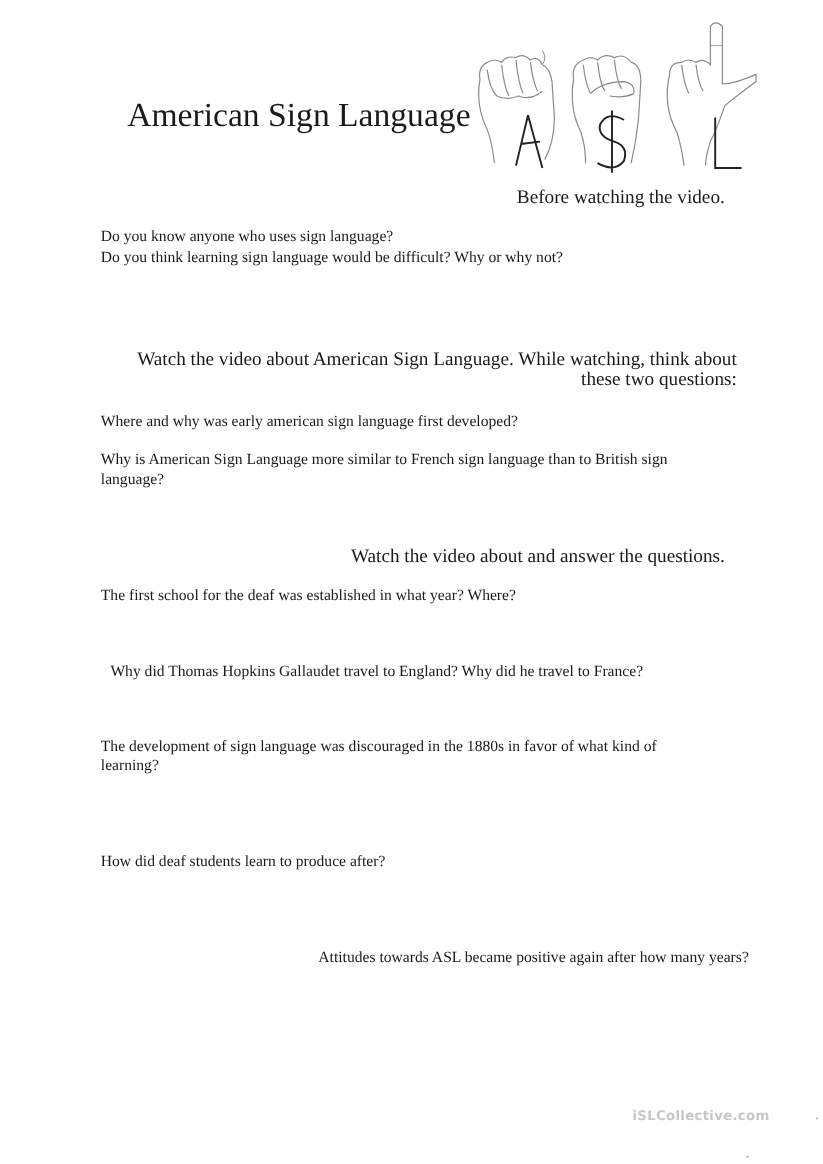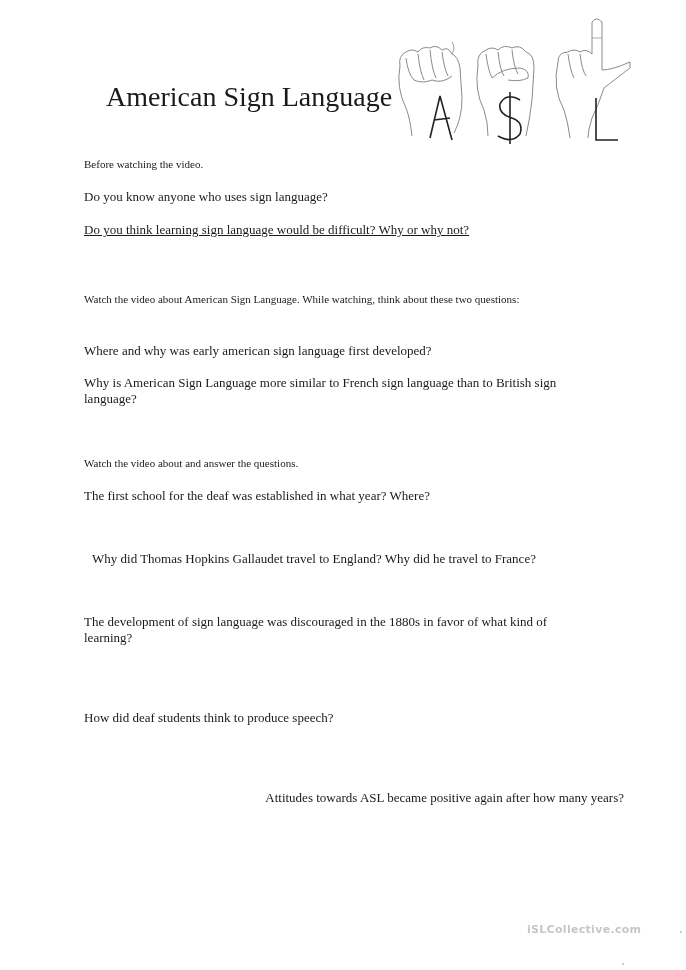--- a/index.html
+++ b/index.html
@@ -17,22 +17,23 @@
     }
     .abs { position: absolute; margin: 0; }
     .title {
       left: 106px;
       top: 84px;
       font-size: 28px;
       line-height: 26px;
       white-space: nowrap;
     }
     .section {
-      font-size: 11px;
+      font-size: 16px;
       line-height: 17px;
+      text-align: right;
     }
     .q {
       font-size: 13px;
       line-height: 16px;
     }
     .asl-art {
       left: 392px;
       top: 18px;
       width: 240px;
       height: 135px;
@@ -78,28 +79,28 @@
 
   <g stroke="#222" stroke-width="1.6" fill="none">
     <path d="M38 120 L48 78 L60 122 M42 102 L58 100"></path>
     <path d="M128 82 Q114 74 108 86 Q106 96 120 100 Q132 104 128 116 Q120 126 106 118 M118 74 L118 126"></path>
     <path d="M204 80 L204 122 L226 122"></path>
   </g>
 </svg>
 
 <p class="abs section" style="left:84px; top:156px; width:520px;">Before watching the video.</p>
 <p class="abs q" style="left:84px; top:189px; width:540px;">Do you know anyone who uses sign language?</p>
-<p class="abs q" style="left:84px; top:222px; width:540px;text-decoration:underline;">Do you think learning sign language would be difficult?  Why or why not?</p>
+<p class="abs q" style="left:84px; top:206px; width:540px;">Do you think learning sign language would be difficult?  Why or why not?</p>
 
 <p class="abs section" style="left:84px; top:291px; width:530px;">Watch the video about American Sign Language.  While watching, think about these two questions:</p>
 <p class="abs q" style="left:84px; top:343px; width:540px;">Where and why was early american sign language first developed?</p>
 <p class="abs q" style="left:84px; top:375px; width:500px;">Why is American Sign Language more similar to French sign language than to British sign language?</p>
 
 <p class="abs section" style="left:84px; top:455px; width:520px;">Watch the video about and answer the questions.</p>
 <p class="abs q" style="left:84px; top:488px; width:540px;">The first school for the deaf was established in what year?  Where?</p>
 <p class="abs q" style="left:92px; top:551px; width:560px;">Why did Thomas Hopkins Gallaudet travel to England?  Why did he travel to France?</p>
 <p class="abs q" style="left:84px; top:614px; width:510px;">The development of sign language was discouraged in the 1880s in favor of what kind of learning?</p>
-<p class="abs q" style="left:84px; top:710px; width:540px;">How did deaf students think to produce speech?</p>
+<p class="abs q" style="left:84px; top:710px; width:540px;">How did deaf students learn to produce after?</p>
 <p class="abs q" style="left:84px; top:790px; width:540px;text-align:right;">Attitudes towards ASL became positive again after how many years?</p>
 
 <span class="abs watermark">iSLCollective.com</span>
 <div class="abs dot" style="left:680px; top:931px;"></div>
 <div class="abs dot" style="left:622px; top:963px;"></div>
 
 </body></html>

